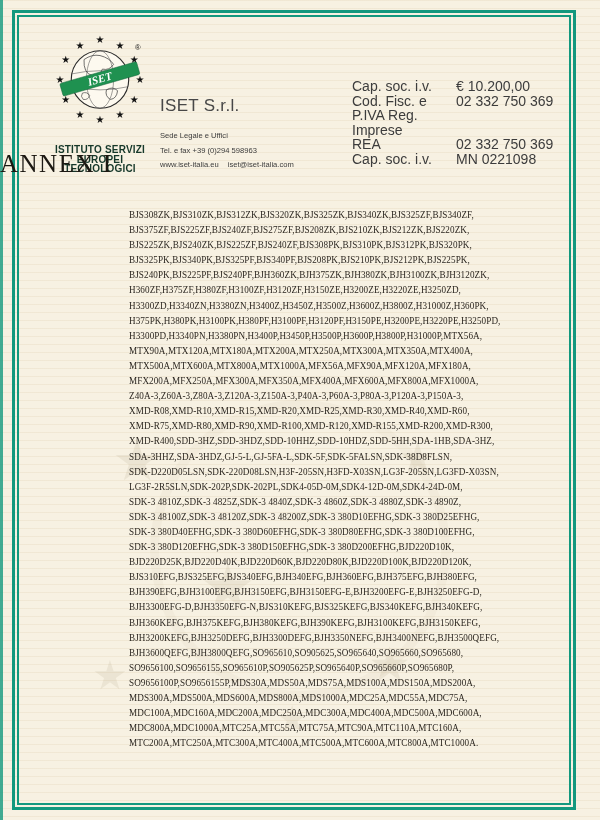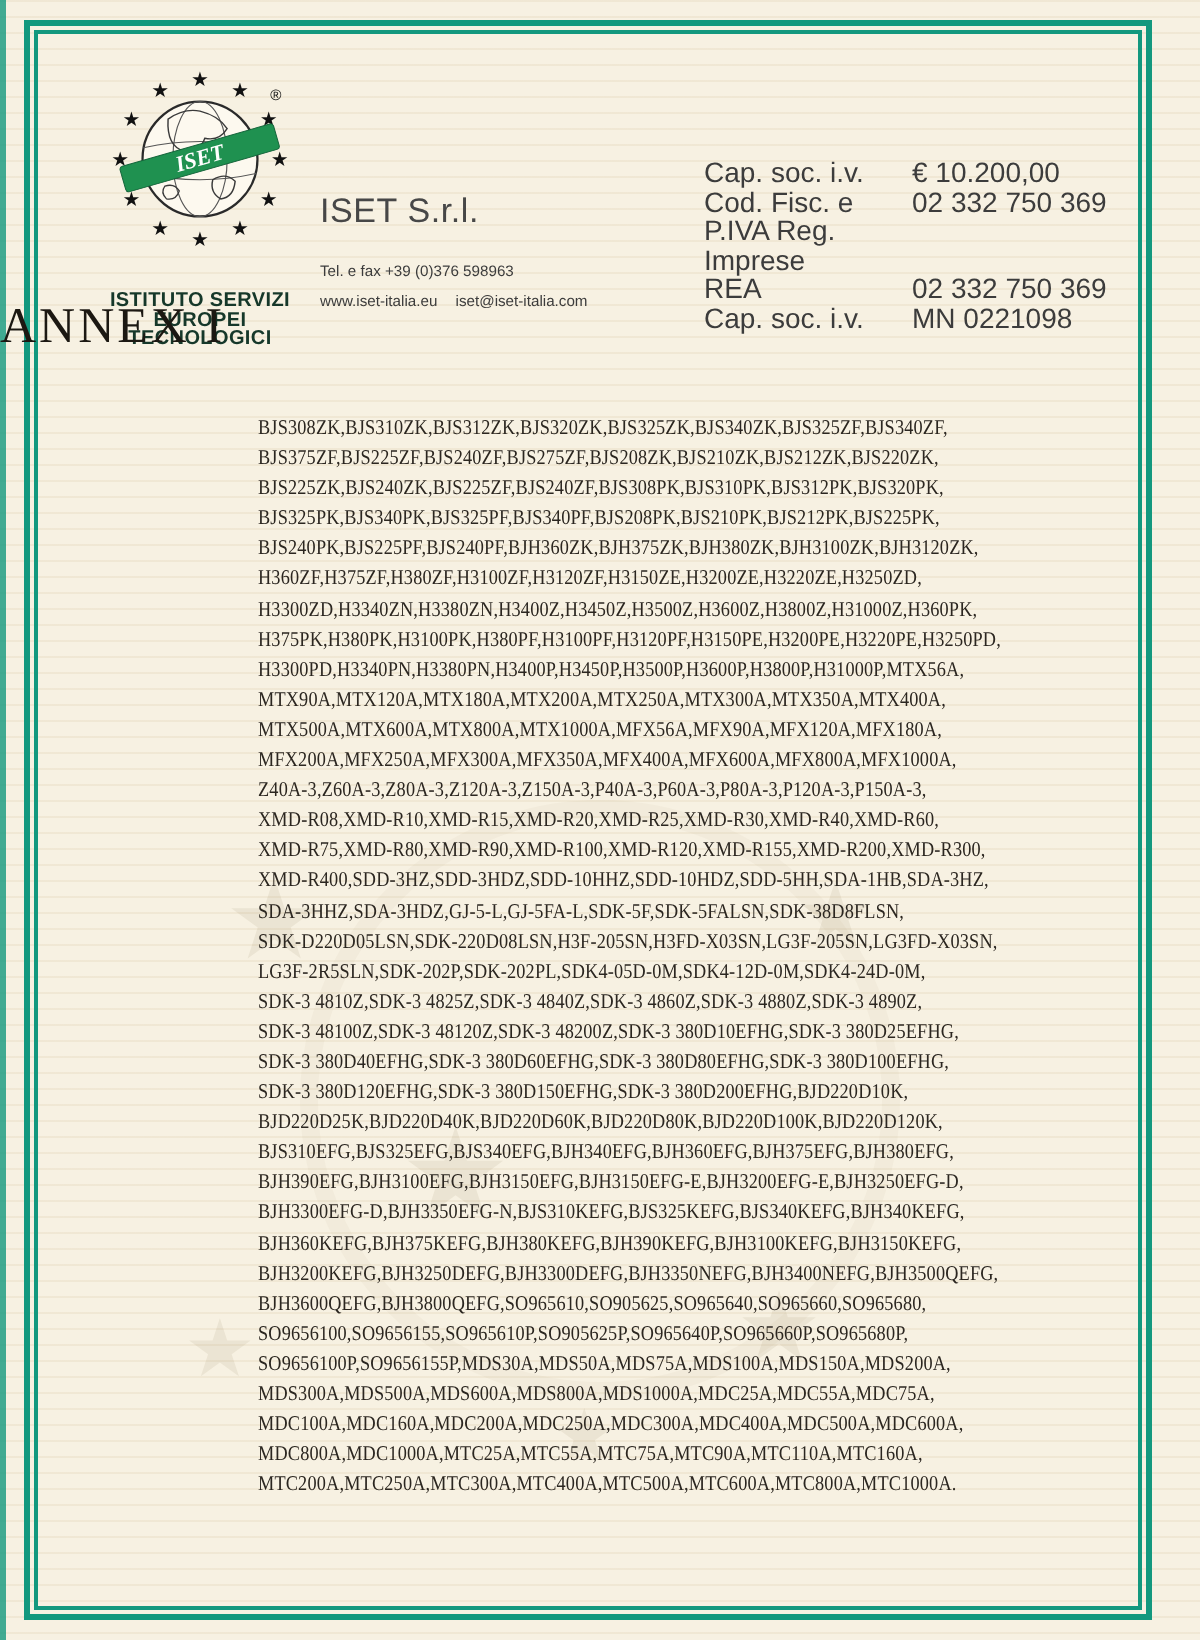--- a/index.html
+++ b/index.html
@@ -126,21 +126,22 @@
       <div class="logo-caption">
         <div>ISTITUTO SERVIZI</div>
         <div>EUROPEI TECNOLOGICI</div>
       </div>
     </div>
 
     <div class="company-block">
       <div class="company-name">ISET S.r.l.</div>
       <div class="address">
 
-          <div class="addr-line">Tel. e fax +39 (0)376 598963</div>
+      <div class="addr-line">Sede Legale e Uffici</div>
+          <div class="addr-line">Tel. e fax +39 (0)294 598963</div>
         </div>
       <div class="contact-line">
         <span>www.iset-italia.eu</span>
         <span class="email">iset@iset-italia.com</span>
       </div>
     </div>
 
     <div class="registry">
 
     <div class="reg-row">

